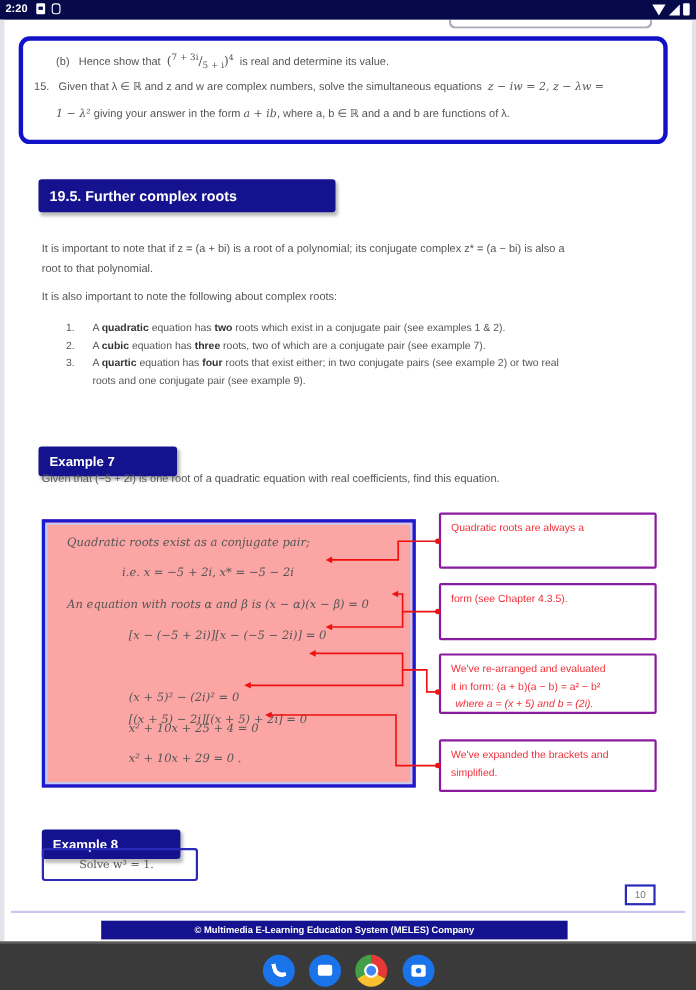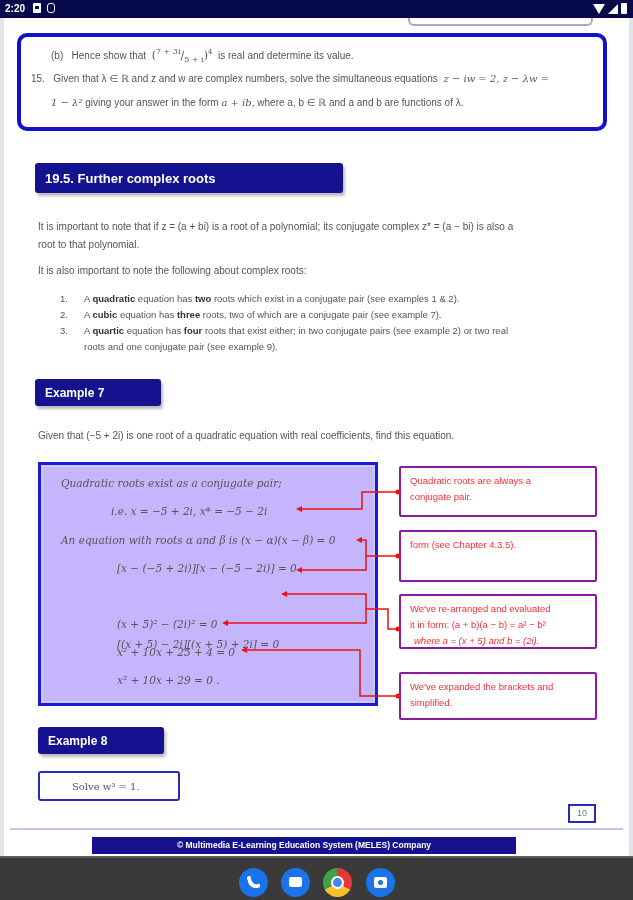--- a/index.html
+++ b/index.html
@@ -18,30 +18,30 @@
   .battery { width: 6px; height: 11px; background: #fff; border-radius: 1px; }
 
   .doc-frame { position: absolute; left: 0; top: 18px; width: 633px; height: 838px; background: #fff; border-left: 4px solid #e3e3ea; border-right: 4px solid #e3e3ea; }
   .top-pill { position: absolute; left: 408px; top: 18px; width: 185px; height: 8px; border: 2px solid #aab; border-top: none; border-radius: 0 0 6px 6px; }
 
   .exercise-box { position: absolute; left: 17px; top: 33px; width: 590px; height: 98px; border: 4px solid #1111c8; border-radius: 10px; background: #fff; }
   .exercise-box .line { position: absolute; font-size: 10px; color: #555; white-space: nowrap; }
   .math { font-family: "DejaVu Serif", serif; font-style: italic; }
   .mathr { font-family: "DejaVu Serif", serif; }
 
-  .section-header { position: absolute; left: 35px; top: 163px; width: 308px; height: 30px; background: #14128e; border-radius: 3px; box-shadow: 2px 3px 3px #bbb; color: #fff; font-weight: bold; font-size: 13px; padding: 8px 0 0 10px; }
-  .example-header { position: absolute; width: 126px; height: 27px; background: #14128e; border-radius: 3px; box-shadow: 2px 3px 3px #bbb; color: #fff; font-weight: bold; font-size: 12px; padding: 7px 0 0 10px; }
+  .section-header { position: absolute; left: 35px; top: 163px; width: 270px; height: 30px; background: #14128e; border-radius: 3px; box-shadow: 2px 3px 3px #bbb; color: #fff; font-weight: bold; font-size: 13px; padding: 8px 0 0 10px; }
+  .example-header { position: absolute; width: 126px; height: 27px; background: #14128e; border-radius: 3px; box-shadow: 2px 3px 3px #bbb; color: #fff; font-weight: bold; font-size: 12px; padding: 7px 0 0 10px; margin-top: 27px; }
 
   .para { position: absolute; left: 38px; font-size: 10px; line-height: 18px; color: #555; }
   .list { position: absolute; left: 60px; font-size: 9.5px; line-height: 16px; color: #555; }
   .list .li { position: relative; padding-left: 24px; }
   .list .num { position: absolute; left: 0; }
   b { color: #333; }
 
-  .solution-box { position: absolute; left: 38px; top: 462px; width: 340px; height: 244px; border: 3px solid #1a1ad0; box-shadow: inset 0 0 0 2px #c9c9f5; background: #c4b5fd; }
+  .solution-box { position: absolute; left: 38px; top: 472px; width: 340px; height: 244px; border: 3px solid #1a1ad0; box-shadow: inset 0 0 0 2px #c9c9f5; background: #fca5a5; }
   .sol-line { position: absolute; font-size: 10.5px; color: #555; white-space: nowrap; font-family: "DejaVu Serif", serif; }
   .sol-line.it { font-style: italic; }
 
   .note { position: absolute; left: 399px; width: 198px; border: 2px solid #8a1aa0; border-radius: 2px; background: #fff; color: #f0303a; font-size: 9.5px; line-height: 16px; padding: 5px 4px 0 9px; }
 
   svg.arrows { position: absolute; left: 0; top: 0; width: 633px; height: 900px; pointer-events: none; }
 
   .solve-box { position: absolute; left: 38px; top: 771px; width: 142px; height: 30px; border: 2px solid #2a2ab8; border-radius: 3px; font-size: 10px; padding: 8px 0 0 32px; color: #555; }
   .page-num { position: absolute; left: 568px; top: 804px; width: 28px; height: 19px; border: 2px solid #2a2ab8; font-size: 9px; text-align: center; line-height: 15px; color: #777; }
   .footer-rule { position: absolute; left: 10px; top: 828px; width: 613px; height: 2px; background: #c8c5ef; }
@@ -130,21 +130,20 @@
   <div class="sol-line it" style="left:20px; top:69px;">An equation with roots  α  and  β  is  (x − α)(x − β) = 0</div>
   <div class="sol-line it" style="left:76px; top:97px;">[x − (−5 + 2i)][x − (−5 − 2i)] = 0</div>
   <div class="sol-line it" style="left:76px; top:125px;margin-top:48px;">[(x + 5) − 2i][(x + 5) + 2i] = 0</div>
   <div class="sol-line it" style="left:76px; top:153px;">(x + 5)² − (2i)² = 0</div>
   <div class="sol-line it" style="left:76px; top:181px;">x² + 10x + 25 + 4  = 0</div>
   <div class="sol-line it" style="left:76px; top:209px;">x² + 10x + 29  =  0 .</div>
 </div>
 
 <div class="note" style="top:466px; height:51px;">
   <div>Quadratic roots are always a</div>
-  <div>conjugate pair.</div>
 </div>
 <div class="note" style="top:530px; height:52px;">
   <div>form (see Chapter 4.3.5).</div>
 </div>
 <div class="note" style="top:594px; height:55px;">
   <div>We've re-arranged and evaluated</div>
   <div>it in form: (a + b)(a − b) = a² − b²</div>
   <div style="font-style:italic; padding-left:4px;">where  a = (x + 5)  and  b = (2i).</div>
 </div>
 <div class="note" style="top:672px; height:48px;">

